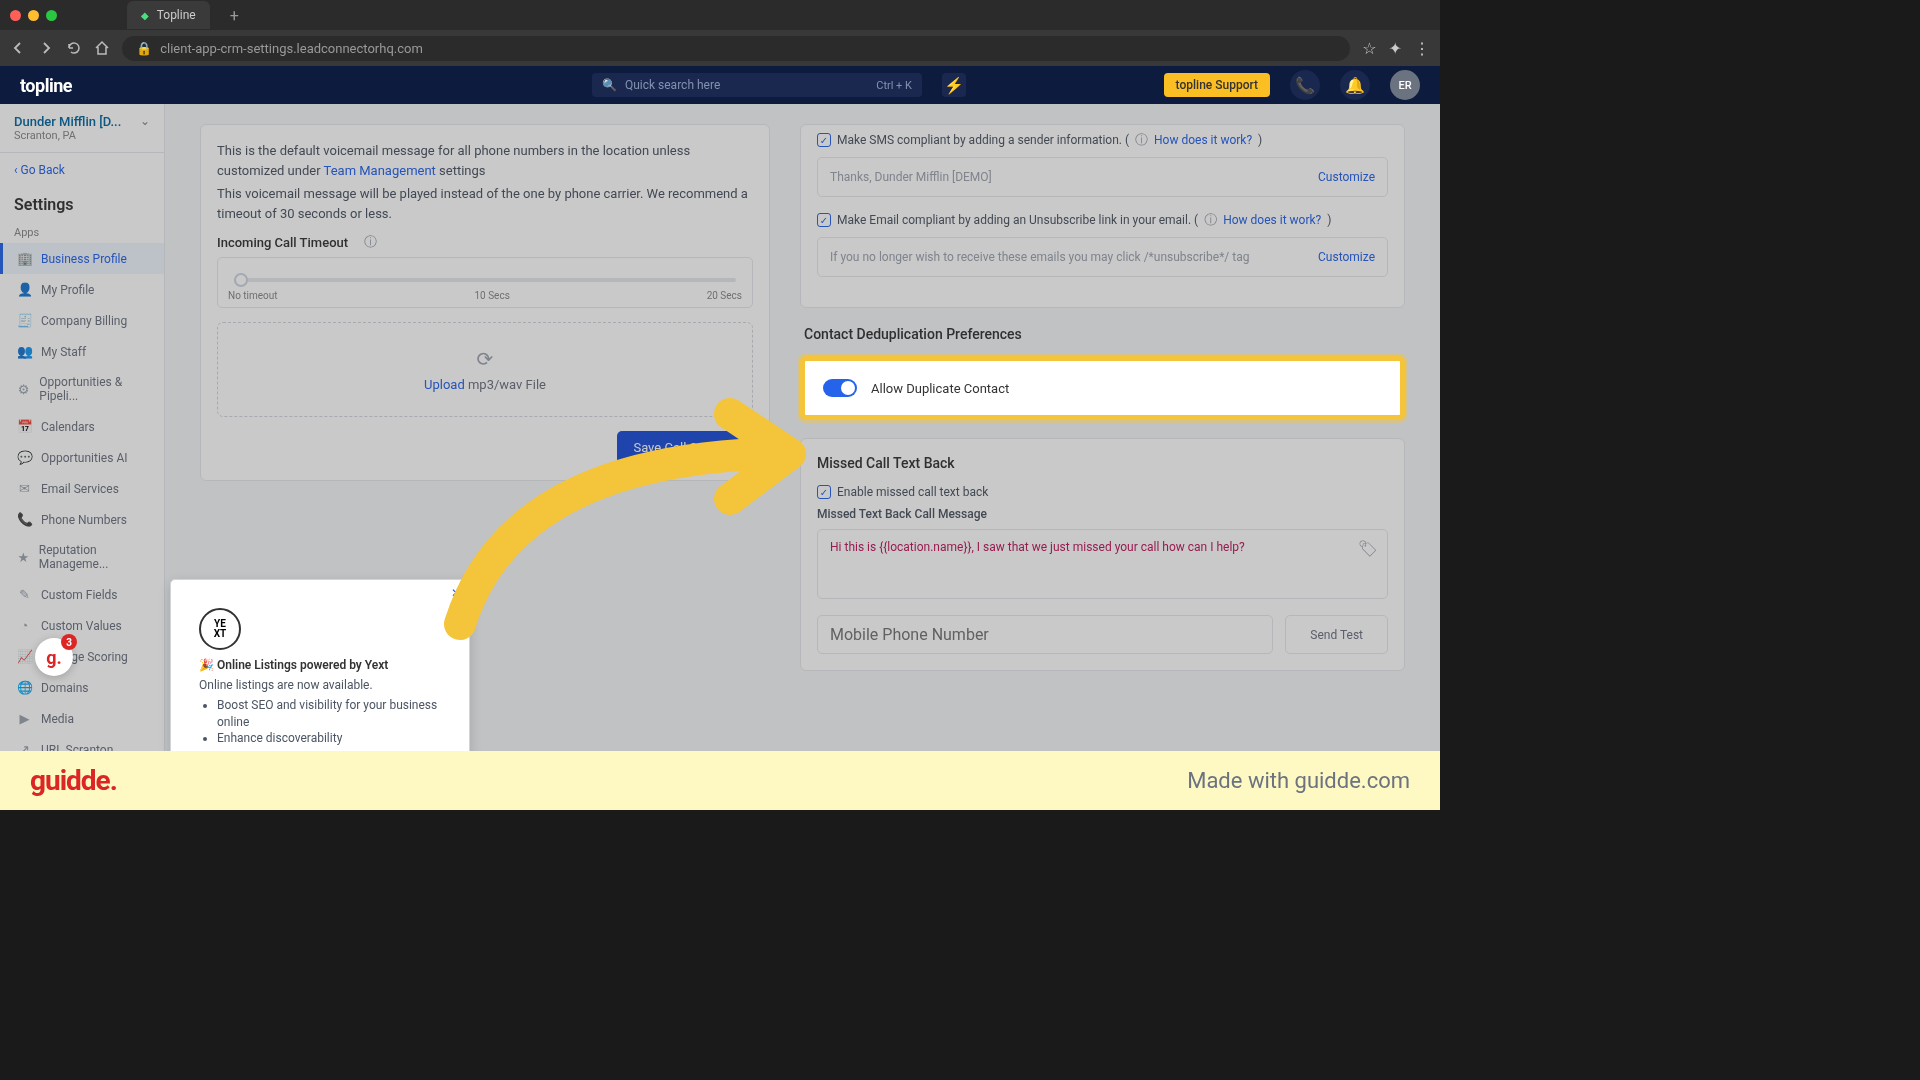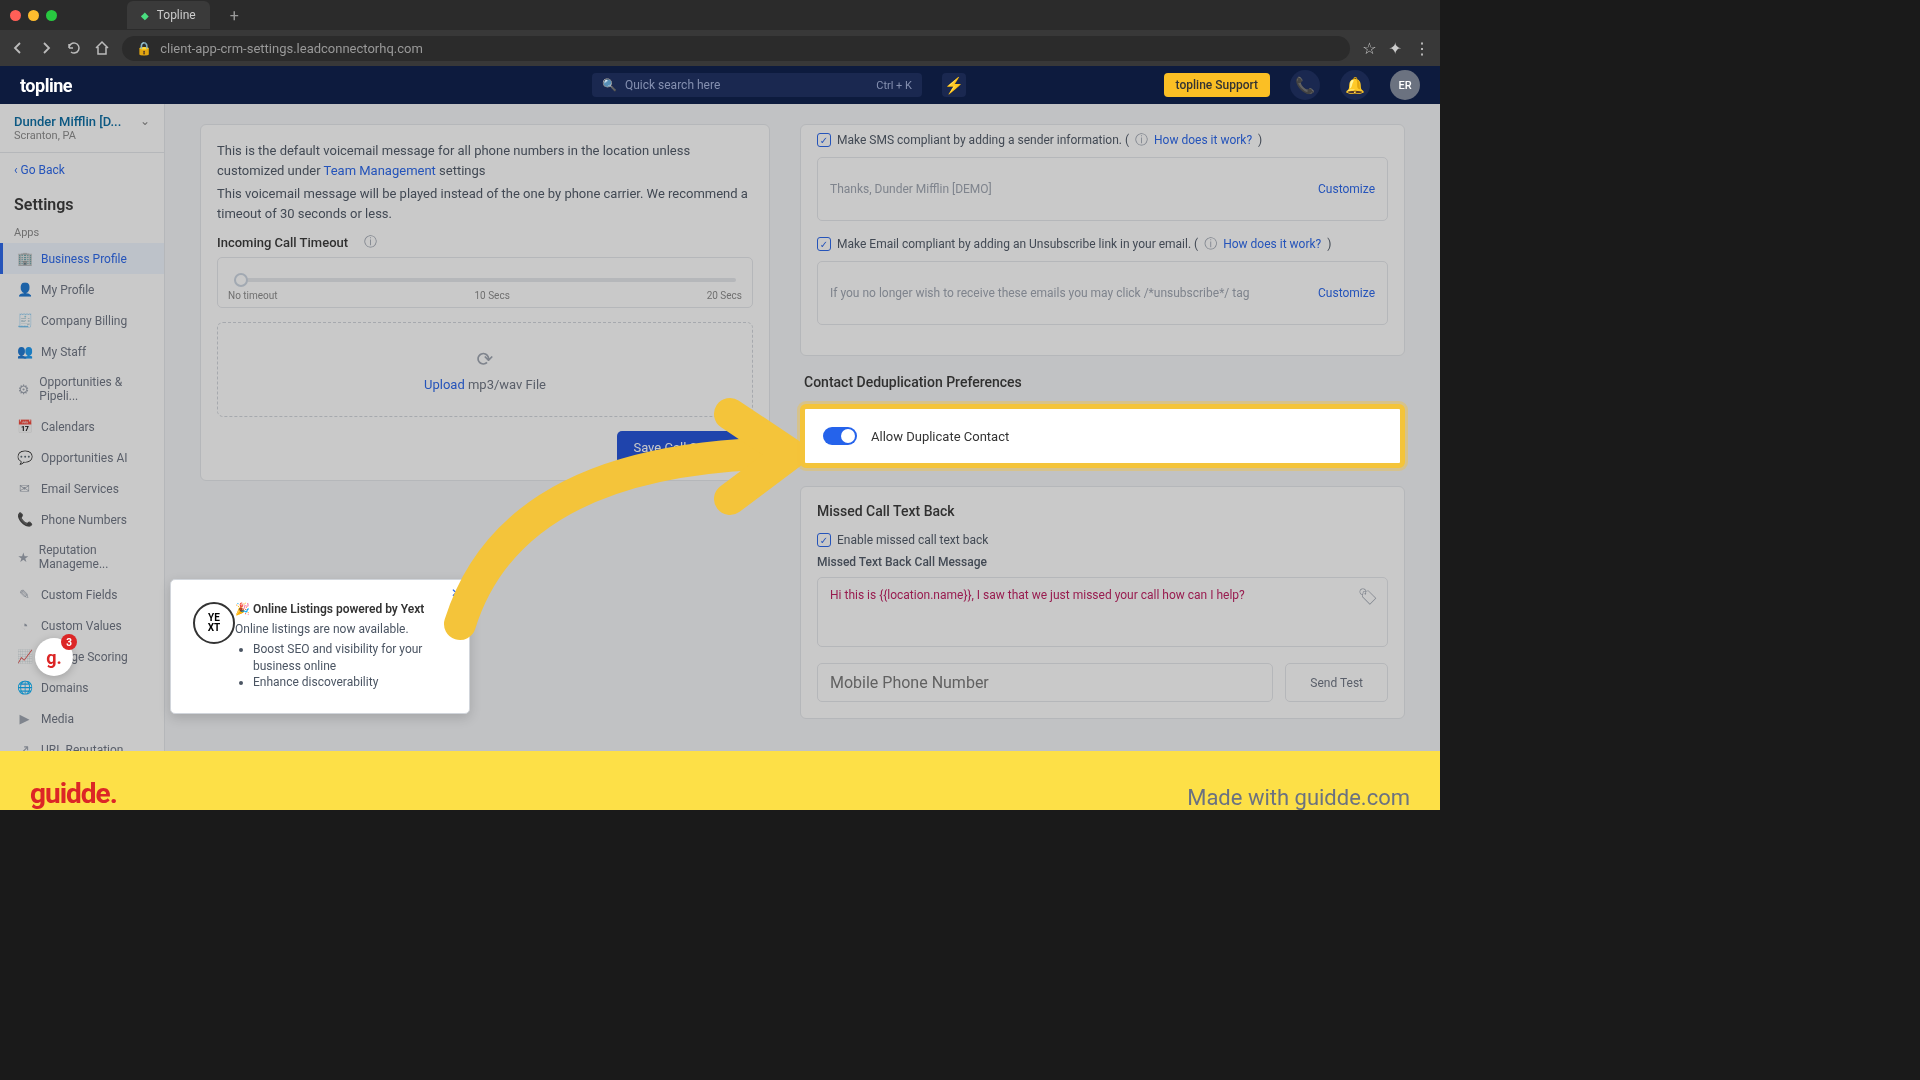--- a/index.html
+++ b/index.html
@@ -69,41 +69,41 @@
 
 .upload-box { border: 1px dashed #d1d5db; border-radius: 6px; padding: 24px; text-align: center; color: #6b7280; }
 .upload-ico { font-size: 20px; color: #9ca3af; margin-bottom: 6px; display: block; }
 .upload-link { color: #2563eb; }
 
 .save-btn-row { text-align: right; margin-top: 14px; }
 .save-btn { background: #1d4ed8; color: #fff; border: none; padding: 9px 16px; border-radius: 5px; font-size: 13px; cursor: pointer; }
 
 .compliance-row { display: flex; align-items: center; gap: 6px; font-size: 12px; color: #4b5563; margin-bottom: 8px; }
 .chk { width: 14px; height: 14px; border: 1.5px solid #2563eb; border-radius: 3px; display: inline-flex; align-items: center; justify-content: center; color: #2563eb; font-size: 10px; flex-shrink: 0; }
-.compliance-field { display: flex; align-items: center; border: 1px solid #e5e7eb; border-radius: 5px; padding: 24px 12px; margin-bottom: 14px; color: #9ca3af; font-size: 12px; }
+.compliance-field { display: flex; align-items: center; border: 1px solid #e5e7eb; border-radius: 5px; padding: 12px 12px; margin-bottom: 14px; color: #9ca3af; font-size: 12px; }
 .customize { margin-left: auto; color: #2563eb; cursor: pointer; }
 
 .card-title { font-size: 14px; font-weight: 500; color: #333; margin-bottom: 14px; }
 
 
 .highlight-card { background: #fff; border: 5px solid #f4c43a; border-radius: 6px; padding: 18px; display: flex; align-items: center; gap: 14px; position: relative; z-index: 60; box-shadow: 0 0 0 3px rgba(244,196,58,0.4); }
 .toggle { width: 34px; height: 18px; background: #2563eb; border-radius: 10px; position: relative; cursor: pointer; }
 .toggle-knob { position: absolute; right: 2px; top: 2px; width: 14px; height: 14px; background: #fff; border-radius: 50%; }
 .toggle-label { font-size: 13px; color: #333; }
 
 .missed-card { background: #fff; border: 1px solid #e5e7eb; border-radius: 6px; padding: 16px; margin-top: 18px; }
 .textarea { width: 100%; border: 1px solid #e5e7eb; border-radius: 5px; padding: 10px 36px 10px 12px; font-size: 12px; color: #be185d; min-height: 70px; resize: none; position: relative; font-family: inherit; }
 .ta-wrap { position: relative; margin: 8px 0 12px; }
 .tag-ico { position: absolute; right: 10px; top: 10px; color: #9ca3af; }
 .phone-row { display: flex; gap: 12px; }
 .phone-input { flex: 1; border: 1px solid #e5e7eb; border-radius: 5px; padding: 9px 12px; font-size: 16px; color: #9ca3af; }
 .send-test { border: 1px solid #e5e7eb; border-radius: 5px; padding: 9px 24px; font-size: 12px; color: #6b7280; background: #fff; cursor: pointer; }
 
 
-.yext-pop { position: absolute; left: 170px; top: 475px; width: 300px; background: #fff; border: 1px solid #d1d5db; border-radius: 5px; padding: 22px; display: flex; gap: 0; font-size: 12px; box-shadow: 0 4px 12px rgba(0,0,0,0.15); z-index: 55; }
+.yext-pop { position: absolute; left: 170px; top: 475px; width: 300px; background: #fff; border: 1px solid #d1d5db; border-radius: 5px; padding: 28px; display: flex; gap: 8px; font-size: 12px; box-shadow: 0 4px 12px rgba(0,0,0,0.15); z-index: 55; flex-direction: column; }
 .yext-logo { width: 42px; height: 42px; border: 2px solid #333; border-radius: 50%; display: flex; align-items: center; justify-content: center; font-size: 10px; font-weight: 700; line-height: 1; text-align: center; flex-shrink: 0; }
 .yext-close { position: absolute; right: 8px; top: 6px; color: #2563eb; cursor: pointer; font-size: 12px; }
 .yext-title { font-weight: 600; color: #333; margin-bottom: 5px; }
 .yext-body { color: #4b5563; line-height: 1.4; }
 .yext-body ul { padding-left: 18px; margin-top: 3px; }
 
 
 .onboarding { position: absolute; right: 8px; bottom: 62px; width: 222px; background: #fff; border: 1px solid #e5e7eb; border-radius: 6px; padding: 12px; font-size: 12px; box-shadow: 0 4px 12px rgba(0,0,0,0.1); z-index: 55; }
 .ob-title { font-weight: 500; color: #333; margin-bottom: 6px; }
 .ob-bar { height: 4px; background: #e5e7eb; border-radius: 2px; margin-bottom: 8px; overflow: hidden; }
@@ -111,21 +111,21 @@
 .ob-step { color: #6b7280; display: flex; align-items: center; gap: 6px; }
 
 
 .arrow-svg { position: absolute; left: 430px; top: 280px; z-index: 58; pointer-events: none; }
 
 
 .g-badge { position: absolute; left: 35px; bottom: 75px; width: 38px; height: 38px; background: #fff; border-radius: 50%; display: flex; align-items: center; justify-content: center; box-shadow: 0 2px 8px rgba(0,0,0,0.2); z-index: 56; color: #dc2626; font-weight: 700; font-size: 18px; }
 .g-badge-count { position: absolute; top: -4px; right: -4px; width: 16px; height: 16px; background: #dc2626; color: #fff; border-radius: 50%; font-size: 10px; display: flex; align-items: center; justify-content: center; }
 
 
-.footer { position: absolute; bottom: 0; left: 0; right: 0; height: 59px; background: #fde047; display: flex; align-items: flex-end; justify-content: space-between; padding: 0 30px; z-index: 100; }
+.footer { position: absolute; bottom: 0; left: 0; right: 0; height: 59px; background: #fef9c3; display: flex; align-items: center; justify-content: space-between; padding: 0 30px; z-index: 100; }
 .guidde-logo { color: #dc2626; font-size: 28px; font-weight: 700; letter-spacing: -1px; }
 .made-with { color: #6b7280; font-size: 22px; }
 
 svg { display: block; }
 </style>
 </head>
 <body>
 
 <div class="browser-chrome">
   <div class="tab-bar">
@@ -254,21 +254,21 @@
         <div class="sidebar-item">
           <span class="ico">🌐</span>
           <span>Domains</span>
         </div>
         <div class="sidebar-item">
           <span class="ico">▶</span>
           <span>Media</span>
         </div>
         <div class="sidebar-item">
           <span class="ico">↗</span>
-          <span>URL Reputation</span>
+          <span>URL Scranton</span>
         </div>
       </div>
   </div>
 
   <div class="content">
     <div class="col-left">
       <div class="card">
         <div class="card-text">
           <span>This is the default voicemail message for all phone numbers in the location unless customized under</span>
           <span class="link">Team Management</span><span> settings</span>

